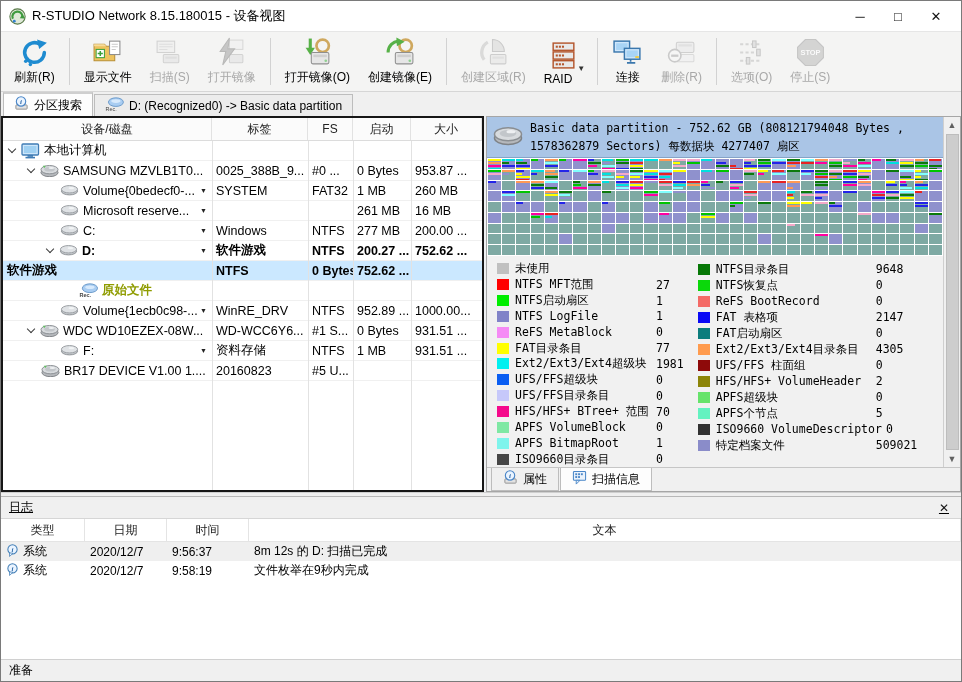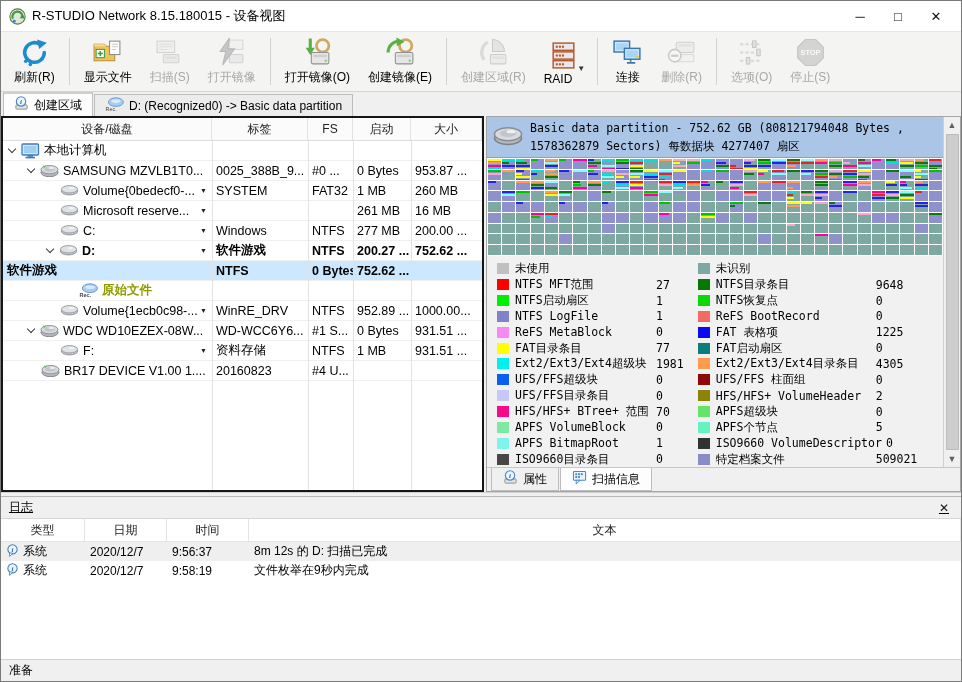--- a/index.html
+++ b/index.html
@@ -314,21 +314,21 @@
       </div>
     </div>
 
   <div class="tabbar" id="tabbar">
       <div class="vtab active">
         <span><svg viewBox="0 0 16 16" width="15" height="15">
             <rect x="2" y="9.5" width="12" height="4.5" rx="0.8" fill="#e2e2e2" stroke="#8f8f8f"></rect>
             <circle cx="7.5" cy="5.8" r="5" fill="#eaf4ff" stroke="#4a86c8" stroke-width="1.2"></circle>
             <text x="7.5" y="8.4" font-size="7.5" text-anchor="middle" fill="#2a66a8" font-weight="bold" font-style="italic" font-family="Liberation Serif, serif">i</text>
           </svg></span>
-        <span>创建区域</span>
+        <span>分区搜索</span>
       </div>
       <div class="vtab">
         <span><svg viewBox="0 0 20 15" width="19" height="14">
             <ellipse cx="11.5" cy="5.5" rx="8" ry="4.6" fill="#a9cdf2" stroke="#6898c8"></ellipse>
             <ellipse cx="11.5" cy="4.4" rx="5" ry="1.9" fill="#d8eafc"></ellipse>
             <text x="0.5" y="14.5" font-size="5.8" fill="#444" font-family="Liberation Sans, sans-serif">Rec.</text>
           </svg></span>
         <span>D: (Recognized0) -&gt; Basic data partition</span>
       </div>
     </div>
@@ -530,21 +530,21 @@
             <span class="ticon"><svg viewBox="0 0 20 15">
                 <ellipse cx="10" cy="10" rx="9" ry="4.4" fill="#b5b8bc" stroke="#7e8286"></ellipse>
                 <ellipse cx="10" cy="7" rx="9" ry="4.4" fill="#d8dbde" stroke="#8a8e92"></ellipse>
                 <ellipse cx="10" cy="6.5" rx="5.5" ry="2.4" fill="#c2c6ca"></ellipse>
                 <ellipse cx="12" cy="5.2" rx="3" ry="1.1" fill="#eef0f2"></ellipse>
                 <path d="M3 3 l3 0 -1.5 2.5 z" fill="#5fbf5f"></path>
               </svg></span>
             <span>BR17 DEVICE V1.00 1....</span>
           </div>
           <div class="tcell">20160823</div>
-          <div class="tcell">#4 U...</div>
+          <div class="tcell">#5 U...</div>
           <div class="tcell"></div>
           <div class="tcell"></div>
         </div>
       </div>
 
     <div class="right-pane">
       <div class="rp-content">
         <div class="rheader">
           <svg viewBox="0 0 20 14">
             <ellipse cx="10" cy="9" rx="9" ry="4.3" fill="#b5b8bc" stroke="#7e8286"></ellipse>
@@ -1309,43 +1309,38 @@
                 <span class="lcount">1</span>
               </div>
               <div class="litem">
                 <span class="lsw" style="background: rgb(71, 71, 71);"></span>
                 <span class="llabel">ISO9660目录条目</span>
                 <span class="lcount">0</span>
               </div>
             </div>
             <div class="lcol right">
               <div class="litem">
-                <span class="lsw" style="background: rgb(126, 169, 163);"></span>
-                <span class="llabel">未识别</span>
-                <span class="lcount"></span>
-              </div>
-              <div class="litem">
                 <span class="lsw" style="background: rgb(7, 120, 7);"></span>
                 <span class="llabel">NTFS目录条目</span>
                 <span class="lcount">9648</span>
               </div>
               <div class="litem">
                 <span class="lsw" style="background: rgb(11, 216, 11);"></span>
                 <span class="llabel">NTFS恢复点</span>
                 <span class="lcount">0</span>
               </div>
               <div class="litem">
                 <span class="lsw" style="background: rgb(244, 106, 102);"></span>
                 <span class="llabel">ReFS BootRecord</span>
                 <span class="lcount">0</span>
               </div>
               <div class="litem">
                 <span class="lsw" style="background: rgb(10, 10, 245);"></span>
                 <span class="llabel">FAT 表格项</span>
-                <span class="lcount">1225</span>
+                <span class="lcount">2147</span>
               </div>
               <div class="litem">
                 <span class="lsw" style="background: rgb(12, 125, 125);"></span>
                 <span class="llabel">FAT启动扇区</span>
                 <span class="lcount">0</span>
               </div>
               <div class="litem">
                 <span class="lsw" style="background: rgb(255, 155, 78);"></span>
                 <span class="llabel">Ext2/Ext3/Ext4目录条目</span>
                 <span class="lcount">4305</span>

